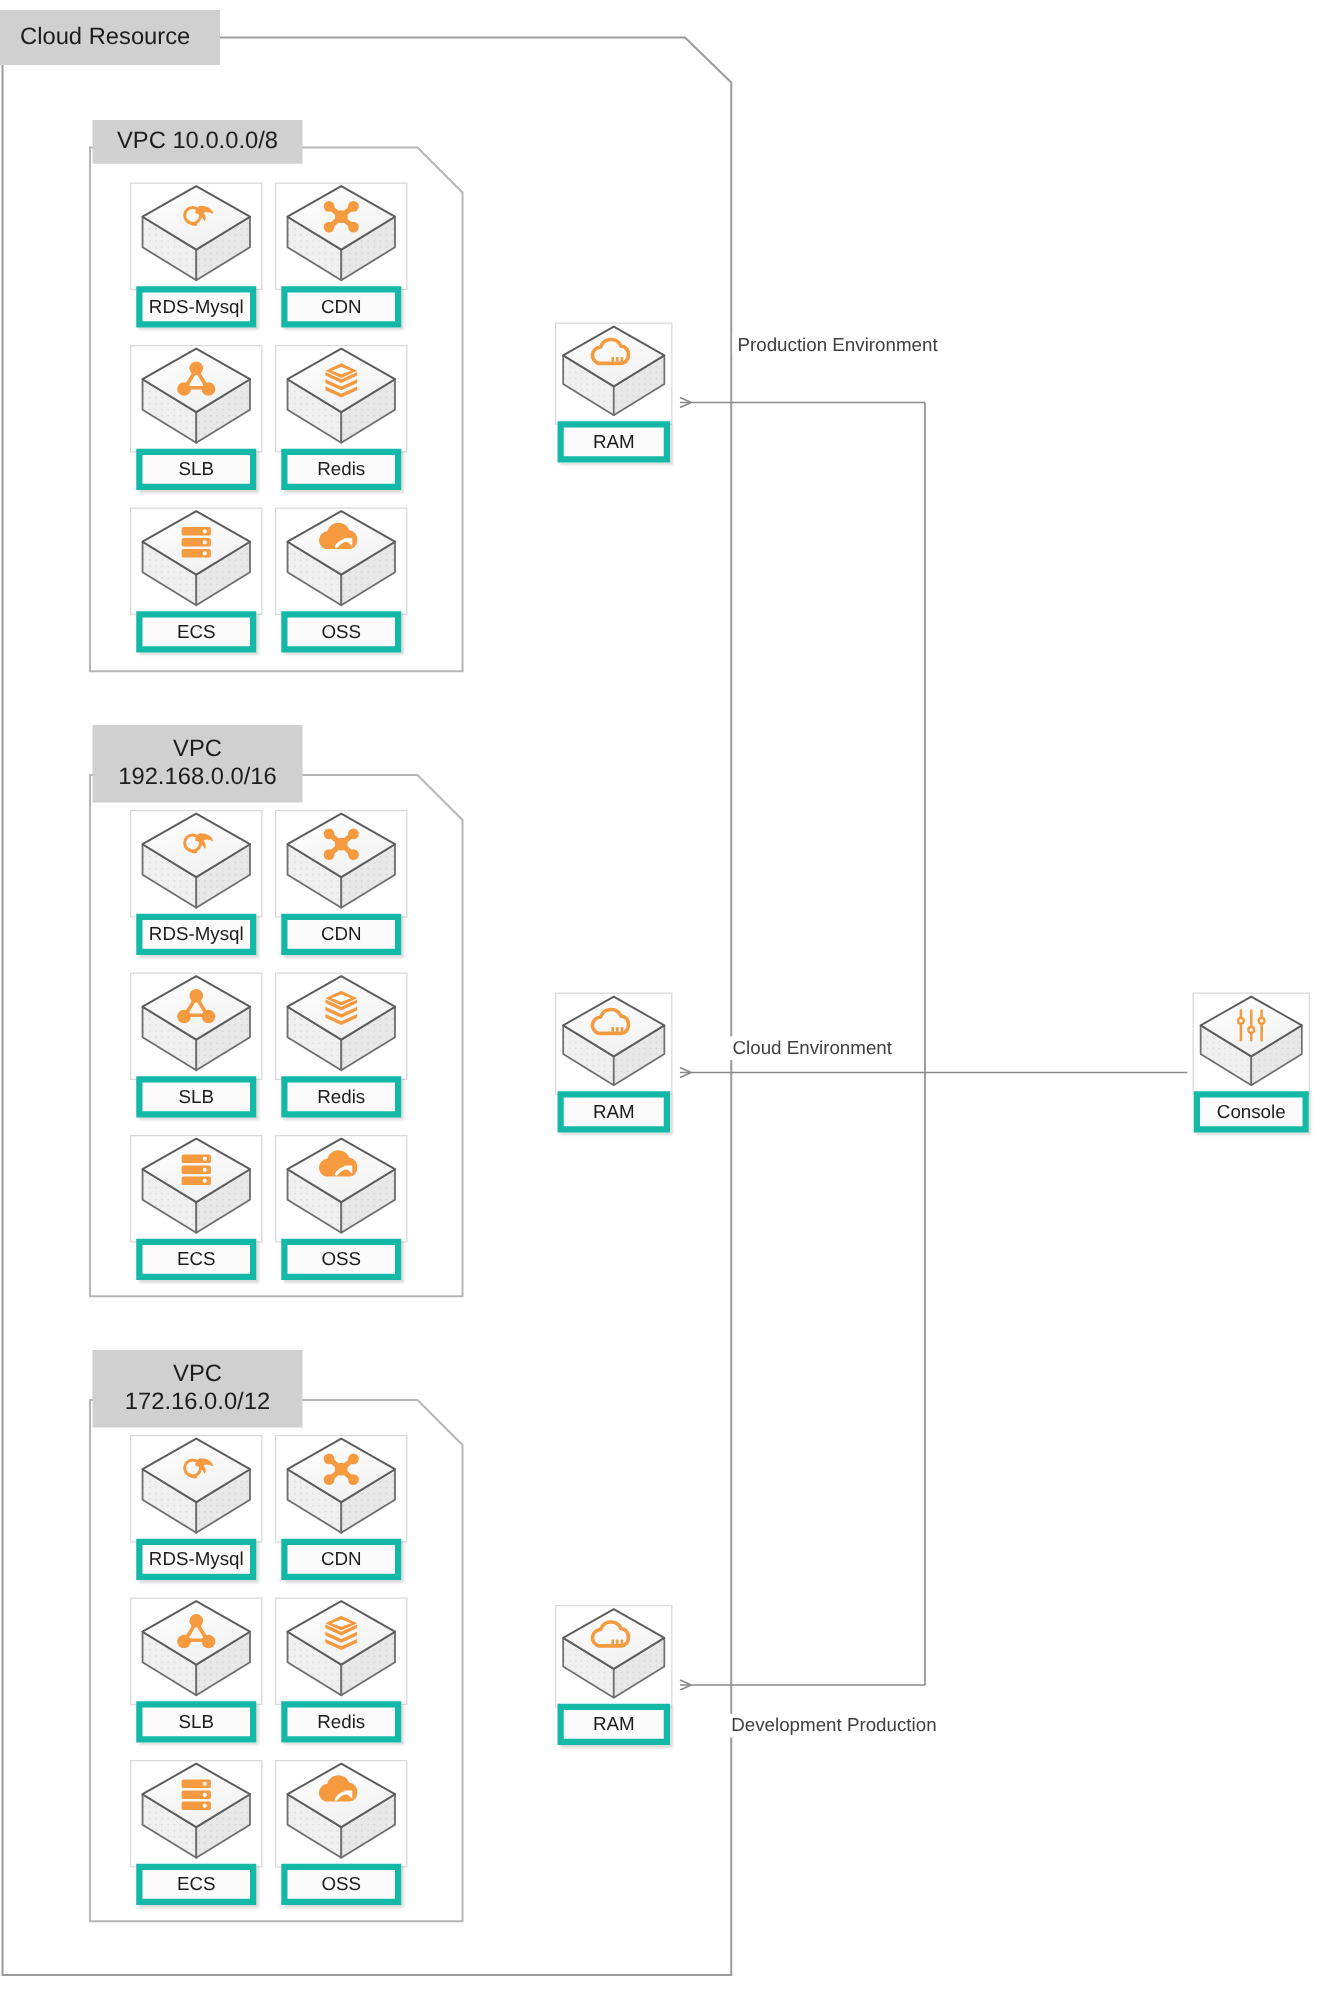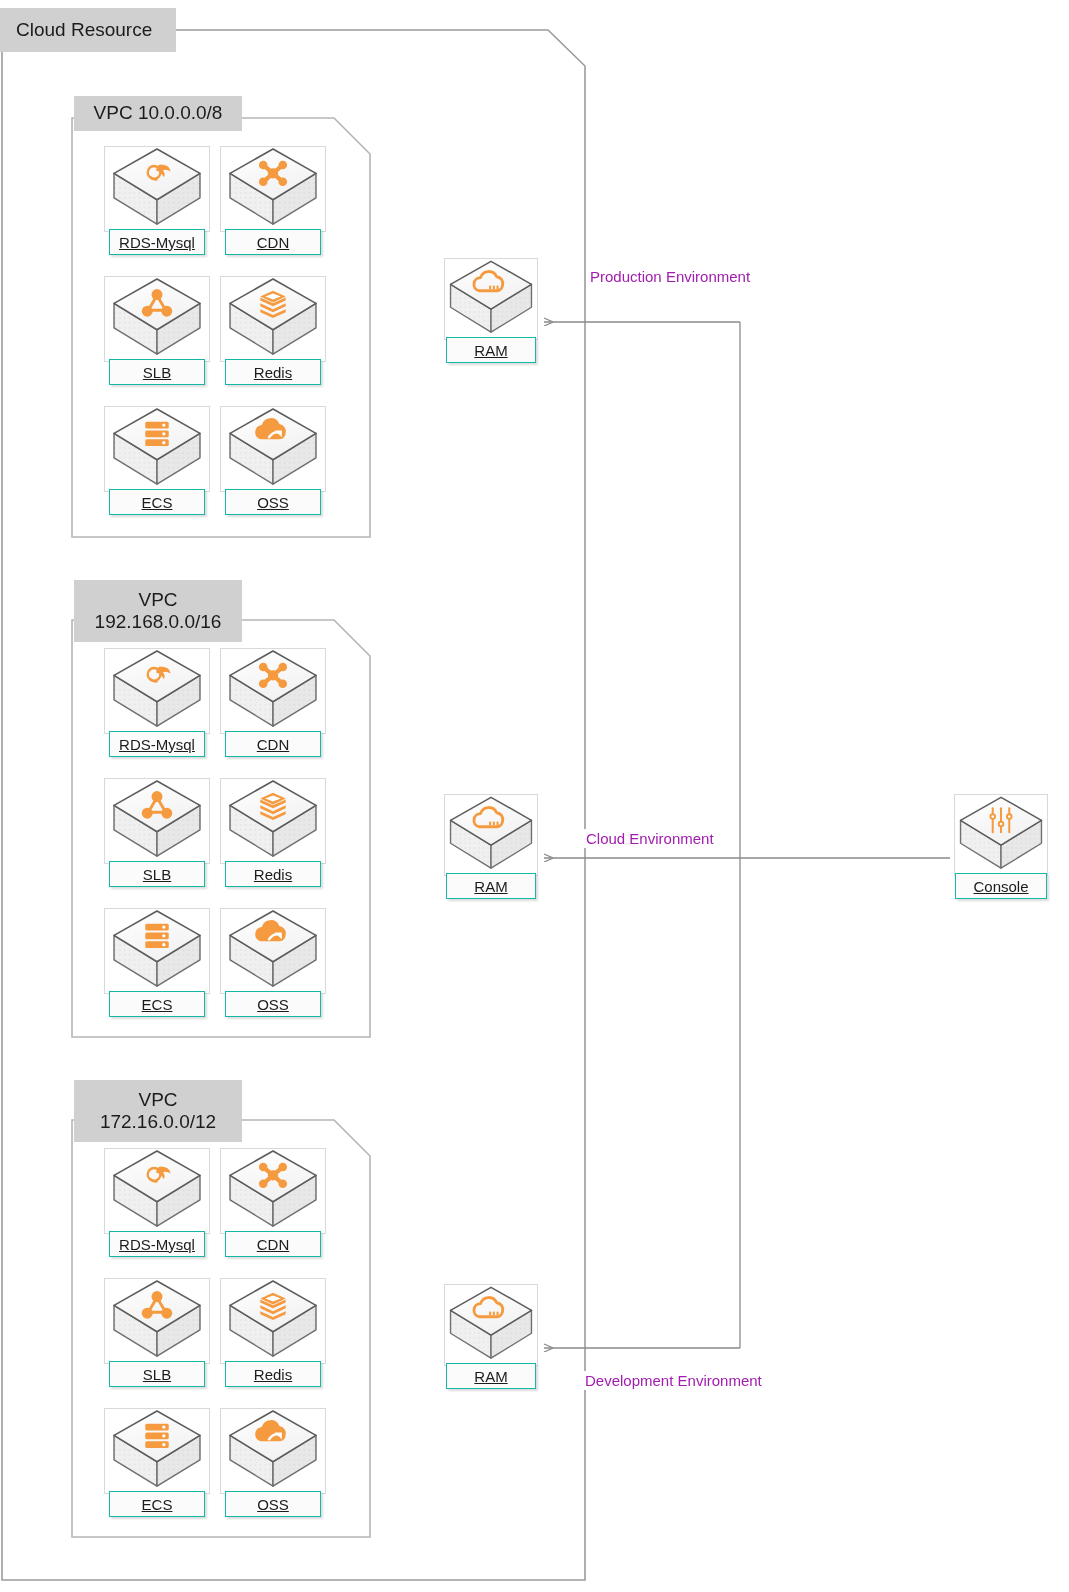--- a/index.html
+++ b/index.html
@@ -46,38 +46,37 @@
     background:#ffffff;
     box-sizing:border-box;
   }
   .node .glyph{position:absolute;left:0;top:0;width:100%;height:100%;}
   .node .cap{
     position:relative;
     margin:-3px auto 0 auto;
     width:var(--cw);
     min-height:26px;
     background:#fbfbfb;
-    border:1px solid #14b8a6;
+    border:5px solid #14b8a6;
     box-shadow:2px 2px 2px rgba(0,0,0,0.14);
     font-size:15px;
     color:#1c1c1c;
     display:flex;
     align-items:center;
     justify-content:center;
     box-sizing:border-box;
     padding:3px 4px;
     white-space:nowrap;
-    text-decoration:underline;
   }
 
   
   .edge-label{
     position:absolute;
     font-size:15px;
-    color:#a21caf;
+    color:#404040;
     white-space:nowrap;
     z-index:5;
     background:#ffffff;
     padding:1px 4px;
   }
   #lbl-prod{left:586px;top:267px;}
   #lbl-test{left:582px;top:829px;}
   #lbl-dev {left:581px;top:1371px;}
 </style>
 </head>
@@ -122,21 +121,21 @@
   <div class="grp-label" id="cloud-label">Cloud Resource</div>
 
   <div class="grp-label vpc-label" id="vpc1-label">VPC 10.0.0.0/8</div>
   <div class="grp-label vpc-label" id="vpc2-label">VPC
 192.168.0.0/16</div>
   <div class="grp-label vpc-label" id="vpc3-label">VPC
 172.16.0.0/12</div>
 
   <div class="edge-label" id="lbl-prod">Production Environment</div>
   <div class="edge-label" id="lbl-test">Cloud Environment</div>
-  <div class="edge-label" id="lbl-dev">Development Environment</div>
+  <div class="edge-label" id="lbl-dev">Development Production</div>
 
   <div id="nodes">
       <div class="node" style="left: 104px; top: 146px; --bw: 106px; --bh: 86px; --cw: 96px;">
         <div class="box">
   <svg class="glyph" viewBox="0 0 100 86" xmlns="http://www.w3.org/2000/svg">
     <g>
 
       <path d="M6,27 L6,52 L50,79 L50,54 Z" fill="url(#dotsI)" stroke="#6f6f6f" stroke-width="1.5" stroke-linejoin="round"></path>
 
       <path d="M94,27 L94,52 L50,79 L50,54 Z" fill="url(#dotsI2)" stroke="#6f6f6f" stroke-width="1.5" stroke-linejoin="round"></path>

